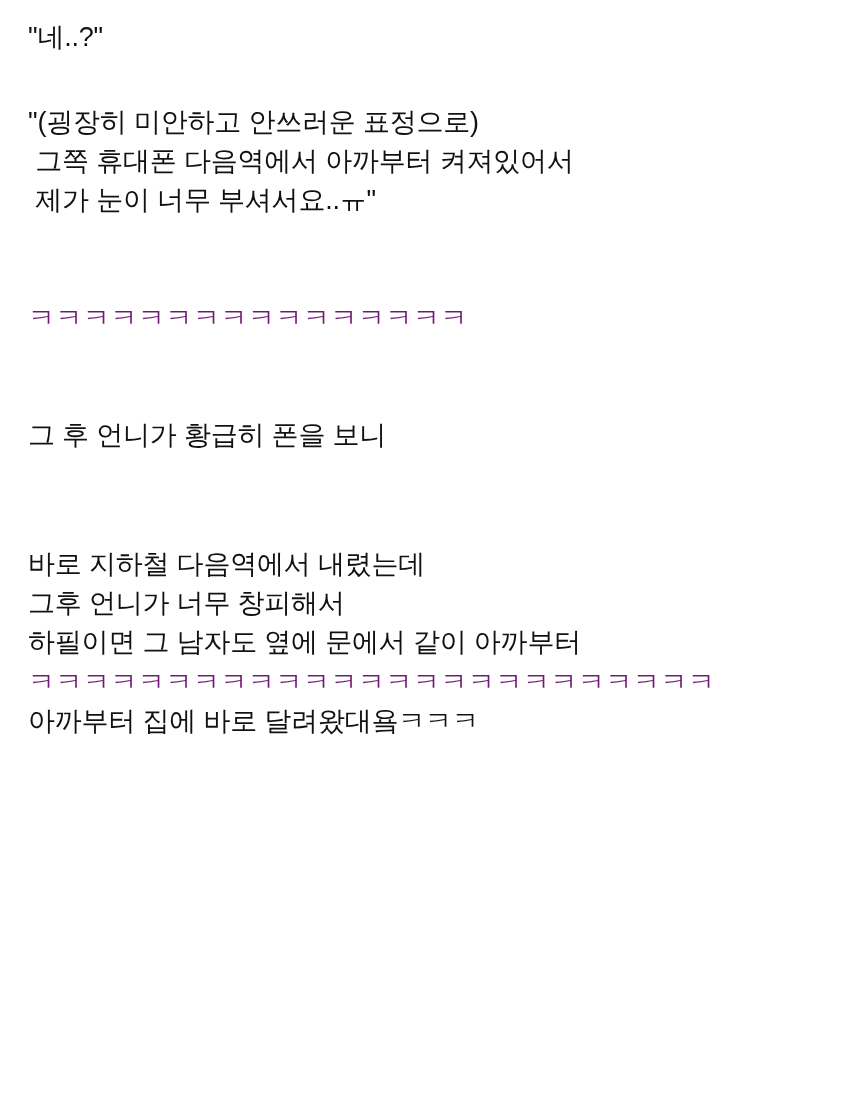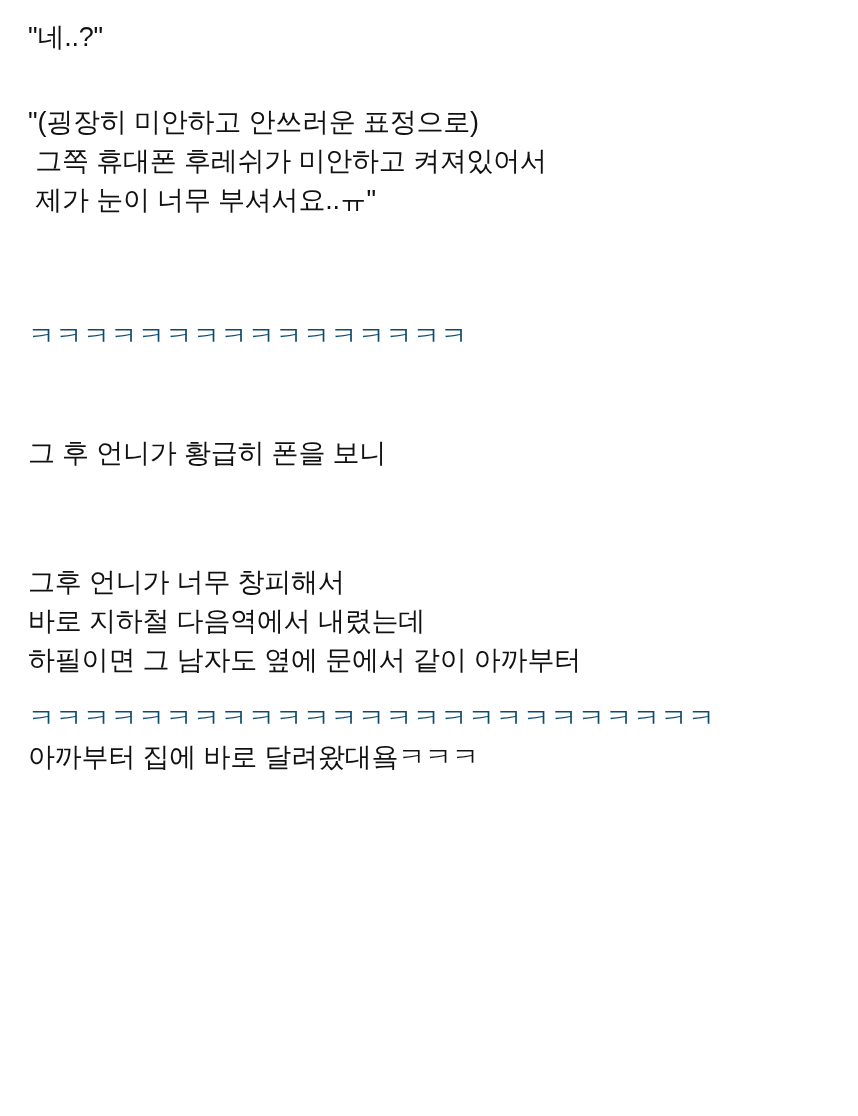--- a/index.html
+++ b/index.html
@@ -34,38 +34,37 @@
   }
   .spacer-sm { height: 24px; }
   .spacer-md { height: 46px; }
   .spacer-lg { height: 66px; }
   .spacer-xl { height: 78px; }
   .kkk {
     font-size: 27px;
     line-height: 40px;
     letter-spacing: 0.5px;
     white-space: pre;
-    color: #0c4a6e;
-    margin-top: 18px;
+    color: #701a75;
   }
 </style>
 </head>
 <body>
 
 <div class="page">
 
   <div class="block">
     <div class="line">"네..?"</div>
   </div>
 
   <div class="spacer-md"></div>
 
   <div class="block">
     <div class="line">"(굉장히 미안하고 안쓰러운 표정으로)</div>
-    <div class="line"> 그쪽 휴대폰 후레쉬가 미안하고 켜져있어서</div>
+    <div class="line"> 그쪽 휴대폰 다음역에서 아까부터 켜져있어서</div>
     <div class="line"> 제가 눈이 너무 부셔서요..ㅠ"</div>
   </div>
 
   <div class="spacer-xl"></div>
 
   <div class="block">
     <div class="kkk">ㅋㅋㅋㅋㅋㅋㅋㅋㅋㅋㅋㅋㅋㅋㅋㅋ</div>
   </div>
 
   <div class="spacer-xl"></div>
@@ -73,20 +72,20 @@
   <div class="block">
     <div class="line">그 후 언니가 황급히 폰을 보니</div>
   </div>
 
   <div class="spacer-sm"></div>
 
 
   <div class="spacer-lg"></div>
 
   <div class="block">
+    <div class="line">바로 지하철 다음역에서 내렸는데</div>
     <div class="line">그후 언니가 너무 창피해서</div>
-    <div class="line">바로 지하철 다음역에서 내렸는데</div>
     <div class="line">하필이면 그 남자도 옆에 문에서 같이 아까부터</div>
     <div class="kkk">ㅋㅋㅋㅋㅋㅋㅋㅋㅋㅋㅋㅋㅋㅋㅋㅋㅋㅋㅋㅋㅋㅋㅋㅋㅋ</div>
     <div class="line">아까부터 집에 바로 달려왔대욬ㅋㅋㅋ</div>
   </div>
 
 </div>
 
 </body></html>

